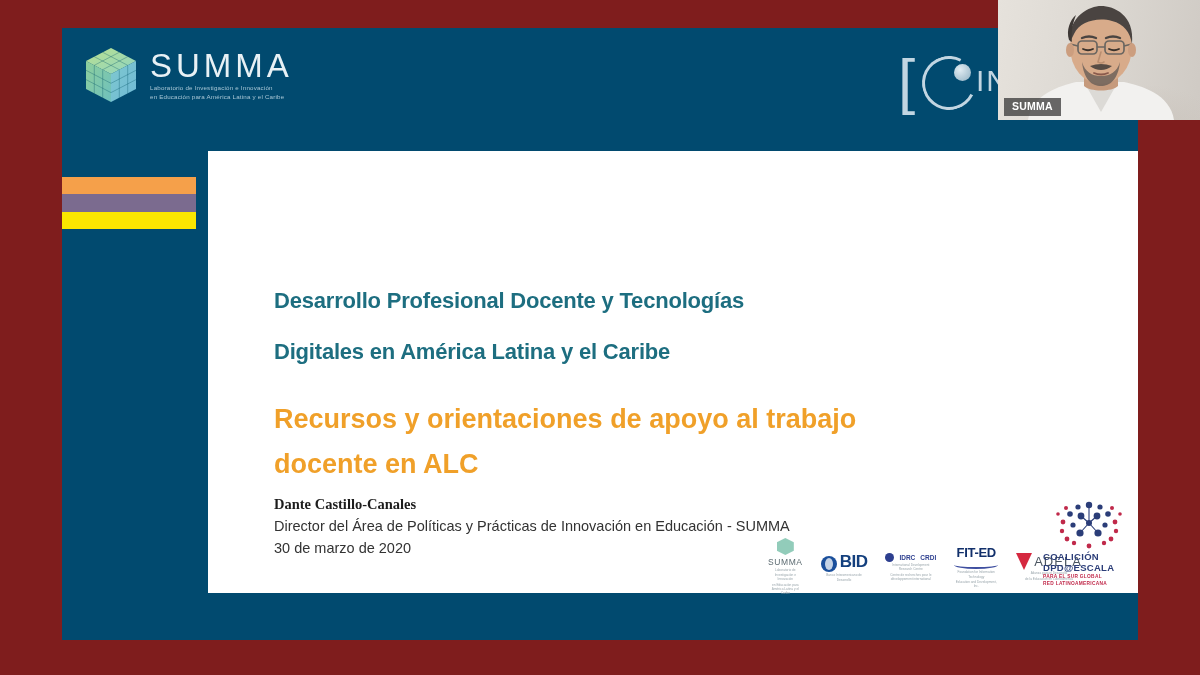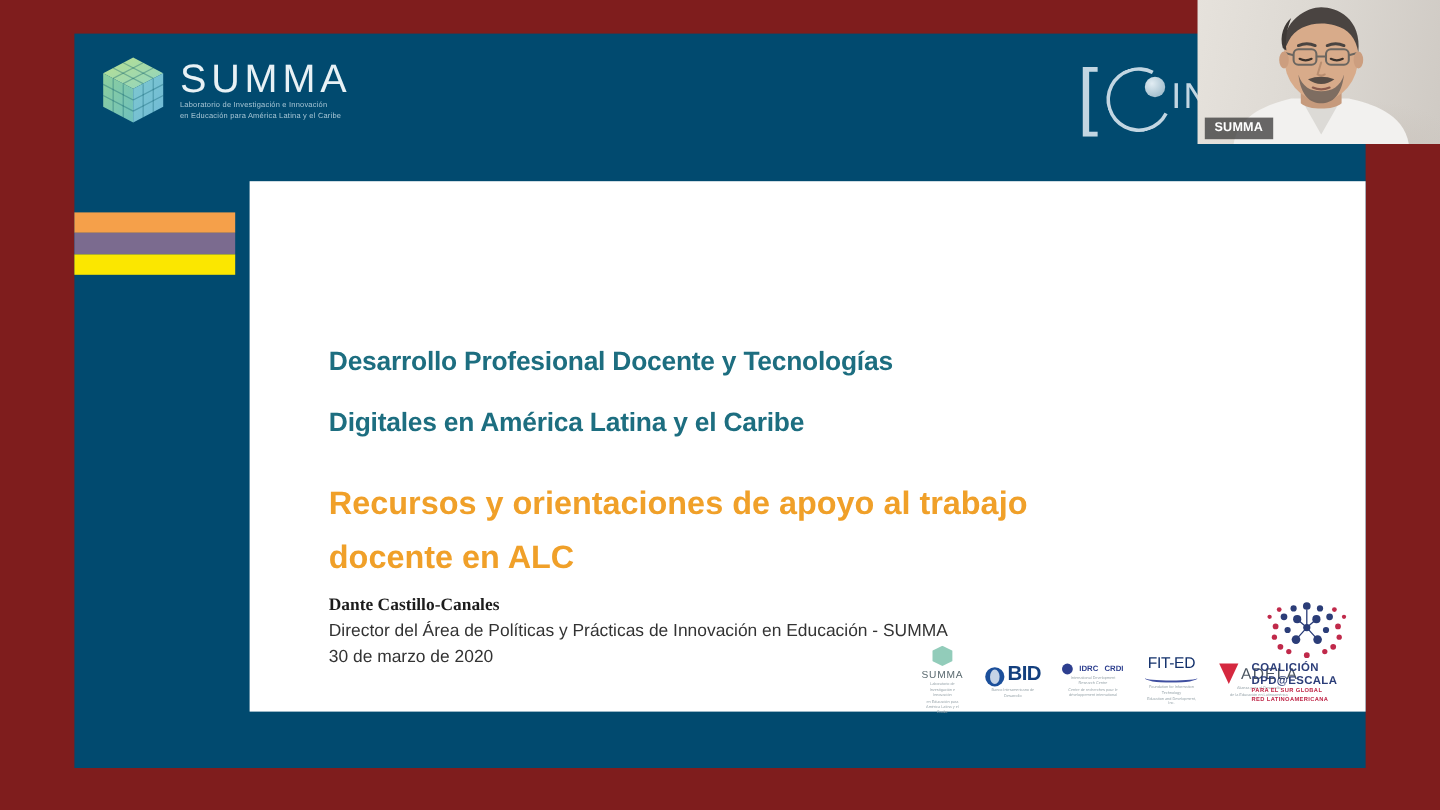--- a/index.html
+++ b/index.html
@@ -205,21 +205,21 @@
   .idrc-row { display: flex; align-items: center; gap: 5px; }
   .idrc-box {
     font-size: 6.5px; font-weight: bold; color: #2d3f8f;
     border: none;
   }
   .idrc-dot {
     width: 9px; height: 9px; border-radius: 50%;
     background: #2d3f8f; display: inline-block;
   }
   .fited-word {
-    font-size: 13px; font-weight: normal; color: #12306b;
+    font-size: 13px; font-weight: bold; color: #12306b;
     letter-spacing: -0.3px;
   }
   .fited-swoosh {
     width: 44px; height: 6px;
     border-bottom: 2px solid #3f4fa0;
     border-radius: 0 0 50% 50%;
     margin-top: 1px;
   }
   .adela-row { display:flex; align-items:center; gap:2px;}
   .adela-tri {

